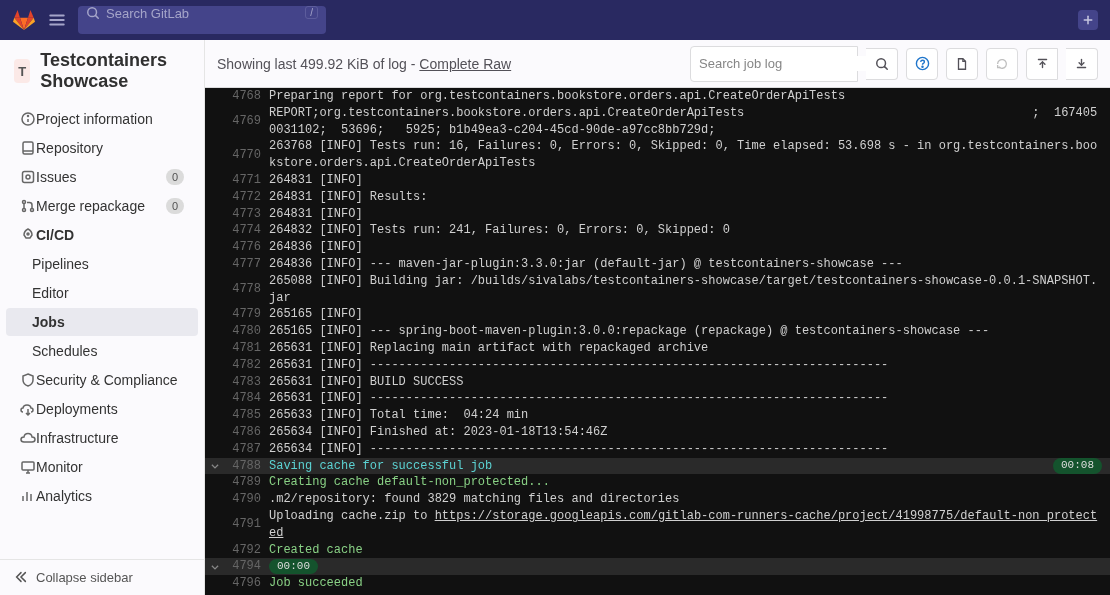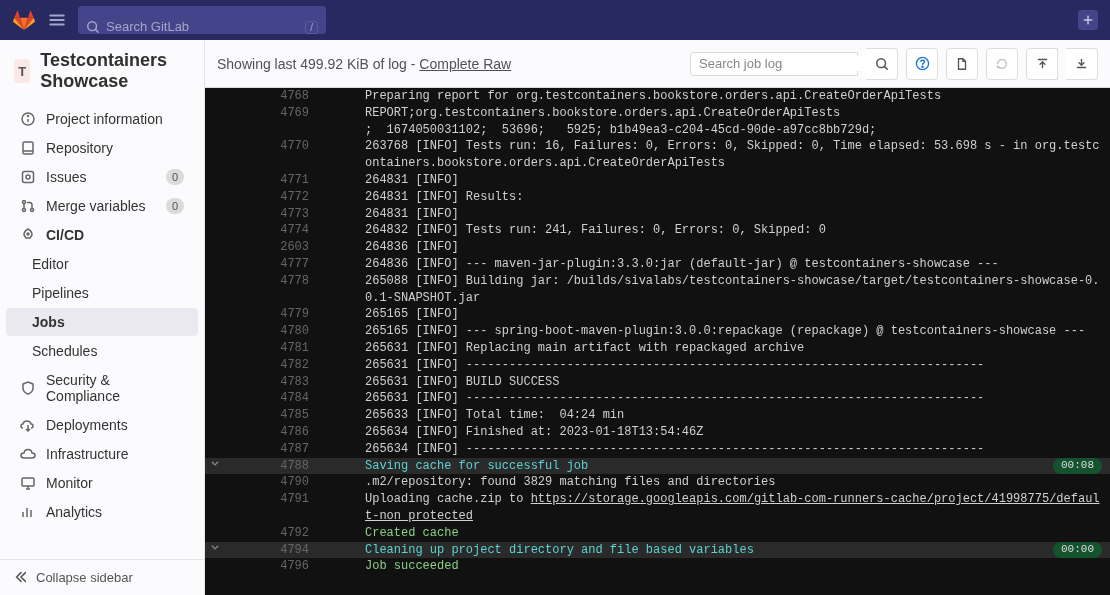--- a/index.html
+++ b/index.html
@@ -1,54 +1,54 @@
 <!DOCTYPE html>
 <html><head>
 <meta charset="utf-8">
 <style>
   * { box-sizing: border-box; margin: 0; padding: 0; }
   body { font-family: -apple-system, BlinkMacSystemFont, "Segoe UI", Helvetica, Arial, sans-serif; font-size: 14px; color: #303030; background: #fff; width: 1110px; height: 595px; overflow: hidden; }
   .topbar { height: 40px; background: #292961; display: flex; align-items: center; padding: 0 12px; gap: 12px; }
   .logo { width: 24px; height: 24px; display: flex; align-items: center; justify-content: center; }
   .hamburger { color: #a5a5c9; cursor: pointer; display:flex; align-items:center; }
-  .search-wrap { flex: 0 0 248px; height: 28px; background: #44448a; border-radius: 4px; display: flex; align-items: flex-end; padding: 0 8px; gap: 6px; color: #c6c6e0; }
+  .search-wrap { flex: 0 0 248px; height: 28px; background: #44448a; border-radius: 4px; display: flex; align-items: flex-start; padding: 0 8px; gap: 6px; color: #c6c6e0; }
   .search-wrap input { background: transparent; border: none; outline: none; color: #c6c6e0; font-size: 13px; flex: 1; }
   .search-wrap input::placeholder { color: #a5a5c9; }
   .slashkey { border: 1px solid #5c5c9c; border-radius: 3px; font-size: 10px; padding: 0 4px; color: #a5a5c9; }
   .topbar-spacer { flex: 1; }
   .plus-btn { width: 20px; height: 20px; background: #44448a; border-radius: 4px; display:flex; align-items:center; justify-content:center; color:#c6c6e0; cursor:pointer; }
   .layout { display: flex; height: calc(595px - 40px); }
   .sidebar { width: 205px; background: #fbfafd; border-right: 1px solid #e5e5e5; display: flex; flex-direction: column; }
   .project-header { display: flex; align-items: center; gap: 10px; padding: 10px 14px 12px; }
   .project-avatar { width: 24px; height: 24px; background: #fbe9e7; border-radius: 4px; display: flex; align-items:center; justify-content:center; font-size: 13px; font-weight: 600; color: #555; }
   .project-name { font-weight: 600; font-size: 18px; }
   .nav { flex: 1; overflow-y: auto; }
-  .nav-item { display: flex; align-items: center; gap: 10px; padding: 6px 14px; font-size: 14px; color: #333; cursor: pointer; border-radius: 4px; margin: 1px 6px; }
+  .nav-item { display: flex; align-items: center; padding: 6px 14px; font-size: 14px; color: #333; cursor: pointer; border-radius: 4px; margin: 1px 6px; }
   .nav-item .icon { width: 16px; height: 16px; color: #666; display:flex; align-items:center; justify-content:center; }
   .nav-item .label { flex: 1; }
   .nav-item .badge { background: #dbdbdb; color: #525252; border-radius: 9px; font-size: 11px; padding: 0 6px; line-height: 16px; min-width:18px; text-align:center; }
   .nav-group-title { font-weight: 600; }
   .nav-sub { padding-left: 26px !important; }
   .nav-sub.active { font-weight: 600; background: #e9e9ef !important; }
   .collapse-bar { border-top: 1px solid #e5e5e5; display:flex; align-items:flex-start; gap:8px; padding: 10px 14px; font-size: 13px; color:#555; cursor:pointer; }
   .main { flex: 1; display: flex; flex-direction: column; min-width:0; }
   .job-toolbar { height: 48px; border-bottom: 1px solid #dcdcde; display: flex; align-items: center; padding: 0 12px; gap: 8px; background:#fbfafd; }
   .job-info-text { color: #535158; font-size: 14px; }
   .job-info-text a { color: #535158; text-decoration: underline; text-align: right; }
   .toolbar-spacer { flex:1; }
-  .job-search { height: 24px; width: 168px; border:1px solid #dcdcde; border-radius: 4px 0 0 4px; display:flex; align-items:center; padding:0 8px; background: #fff; }
+  .job-search { height: 36px; width: 168px; border:1px solid #dcdcde; border-radius: 4px 0 0 4px; display:flex; align-items:center; padding:0 8px; background: #fff; }
   .job-search input { border:none; outline:none; font-size: 13px; flex:1; }
   .job-search input::placeholder{ color:#868686; }
   .tb-btn { height:32px; min-width:32px; border:1px solid #dcdcde; display:flex; align-items:center; justify-content:center; background:#fff; border-radius:4px; color:#535158; cursor:pointer; }
   .tb-btn.joined-left { border-radius: 0 4px 4px 0; border-left:none; }
   .tb-btn.pair-left { border-radius: 4px 0 0 4px; }
   .tb-btn.pair-right { border-radius: 0 4px 4px 0; border-left:none; }
   .tb-btn.disabled { color:#bfbfbf; cursor:not-allowed; }
   .log-area { flex:1; background:#111; overflow:auto; font-family: Menlo, Consolas, "Courier New", monospace; font-size: 12px; line-height: 1.4; color: #d0d0d0; }
-  .log-line { display:flex; align-items:flex-start;gap:48px; }
+  .log-line { display:flex; align-items:center; }
   .ln-gutter { width: 20px; flex:0 0 20px; display:flex; align-items:center; justify-content:center; color:#888; }
   .ln-num { width: 44px; flex:0 0 44px; text-align:right; color:#666; padding-right: 8px; user-select:none; }
   .ln-txt { flex:1; white-space: pre-wrap; word-break: break-all; padding-right:8px; }
   .log-line.section { background:#2a2a2a; }
   .log-line.section .timer { background:#14532d; color:#ddd; border-radius:10px; padding:0 8px; margin-right:8px; font-size:11px; align-self:center; }
   .c-cyan { color:#5cd3d3; }
   .c-green { color:#89d185; }
   .c-link { color:#d0d0d0; text-decoration: underline; }
   svg { display:block; }
 </style>
@@ -129,37 +129,37 @@
         </div>
       <div class="nav-item">
           <span class="icon">
             <svg width="16" height="16" viewBox="0 0 16 16" fill="none" stroke="currentColor" stroke-width="1.5">
               <circle cx="4" cy="4" r="1.5"></circle>
               <circle cx="4" cy="12" r="1.5"></circle>
               <circle cx="12" cy="12" r="1.5"></circle>
               <path d="M4 5.5v5M12 10.5V7c0-1.5-1-2.5-2.5-2.5H7"></path>
             </svg>
           </span>
-          <span class="label">Merge variables</span>
+          <span class="label">Merge repackage</span>
           <span class="badge">0</span>
         </div>
       <div class="nav-item nav-group-title">
           <span class="icon">
             <svg width="16" height="16" viewBox="0 0 16 16" fill="none" stroke="currentColor" stroke-width="1.5">
               <path d="M8 2c2 1 4 3 4 6l-2 3H6l-2-3c0-3 2-5 4-6z"></path>
               <circle cx="8" cy="7" r="1"></circle>
             </svg>
           </span>
           <span class="label">CI/CD</span>
         </div>
       <div class="nav-item nav-sub">
+          <span class="label">Pipelines</span>
+        </div>
+      <div class="nav-item nav-sub">
           <span class="label">Editor</span>
-        </div>
-      <div class="nav-item nav-sub">
-          <span class="label">Pipelines</span>
         </div>
       <div class="nav-item nav-sub active">
           <span class="label">Jobs</span>
         </div>
       <div class="nav-item nav-sub">
           <span class="label">Schedules</span>
         </div>
       <div class="nav-item">
           <span class="icon">
             <svg width="16" height="16" viewBox="0 0 16 16" fill="none" stroke="currentColor" stroke-width="1.5">
@@ -296,21 +296,21 @@
           <span class="ln-num">4773</span>
           <span class="ln-txt">264831 [INFO]</span>
         </div>
         <div class="log-line">
           <span class="ln-gutter"></span>
           <span class="ln-num">4774</span>
           <span class="ln-txt">264832 [INFO] Tests run: 241, Failures: 0, Errors: 0, Skipped: 0</span>
         </div>
         <div class="log-line">
           <span class="ln-gutter"></span>
-          <span class="ln-num">2603</span>
+          <span class="ln-num">4776</span>
           <span class="ln-txt">264836 [INFO]</span>
         </div>
         <div class="log-line">
           <span class="ln-gutter"></span>
           <span class="ln-num">4777</span>
           <span class="ln-txt">264836 [INFO] --- maven-jar-plugin:3.3.0:jar (default-jar) @ testcontainers-showcase ---</span>
         </div>
         <div class="log-line">
           <span class="ln-gutter"></span>
           <span class="ln-num">4778</span>
@@ -366,41 +366,45 @@
             <svg width="10" height="10" viewBox="0 0 16 16" fill="none" stroke="#888" stroke-width="2">
               <polyline points="3,6 8,11 13,6"></polyline>
             </svg>
           </span>
           <span class="ln-num">4788</span>
           <span class="ln-txt c-cyan">Saving cache for successful job</span>
           <span class="timer">00:08</span>
         </div>
         <div class="log-line">
           <span class="ln-gutter"></span>
+          <span class="ln-num">4789</span>
+          <span class="ln-txt c-green">Creating cache default-non_protected...</span>
+        </div>
+        <div class="log-line">
+          <span class="ln-gutter"></span>
           <span class="ln-num">4790</span>
           <span class="ln-txt">.m2/repository: found 3829 matching files and directories</span>
         </div>
         <div class="log-line">
           <span class="ln-gutter"></span>
           <span class="ln-num">4791</span>
           <span class="ln-txt"><span>Uploading cache.zip to </span><a class="c-link" href="#">https://storage.googleapis.com/gitlab-com-runners-cache/project/41998775/default-non_protected</a></span>
         </div>
         <div class="log-line">
           <span class="ln-gutter"></span>
           <span class="ln-num">4792</span>
           <span class="ln-txt c-green">Created cache</span>
         </div>
         <div class="log-line section">
           <span class="ln-gutter">
             <svg width="10" height="10" viewBox="0 0 16 16" fill="none" stroke="#888" stroke-width="2">
               <polyline points="3,6 8,11 13,6"></polyline>
             </svg>
           </span>
           <span class="ln-num">4794</span>
-          <span class="ln-txt c-cyan">Cleaning up project directory and file based variables</span>
           <span class="timer">00:00</span>
         </div>
         <div class="log-line">
           <span class="ln-gutter"></span>
           <span class="ln-num">4796</span>
           <span class="ln-txt c-green">Job succeeded</span>
         </div>
       </div>
   </main>
 </div>

